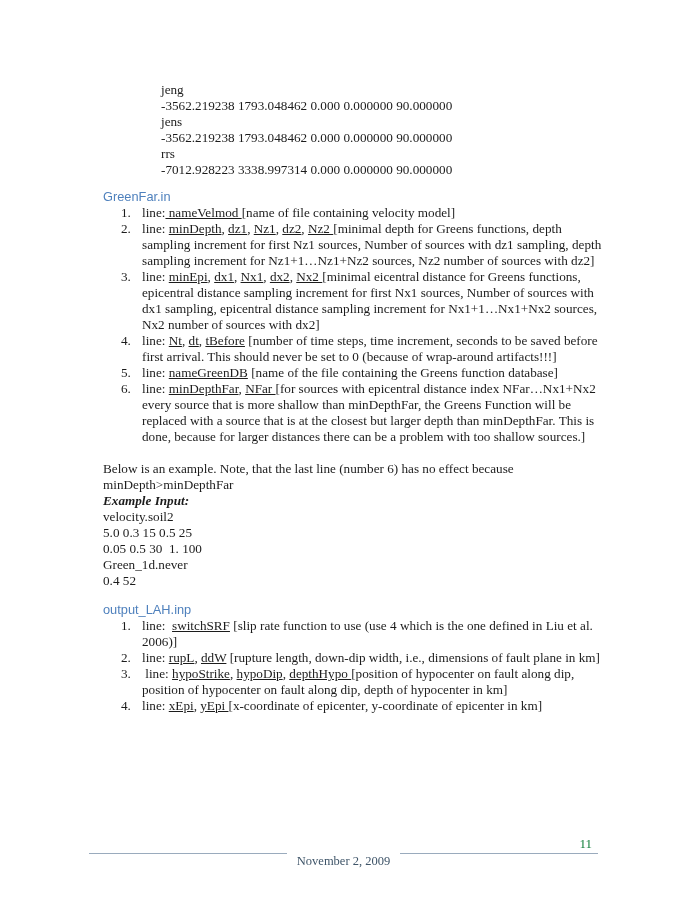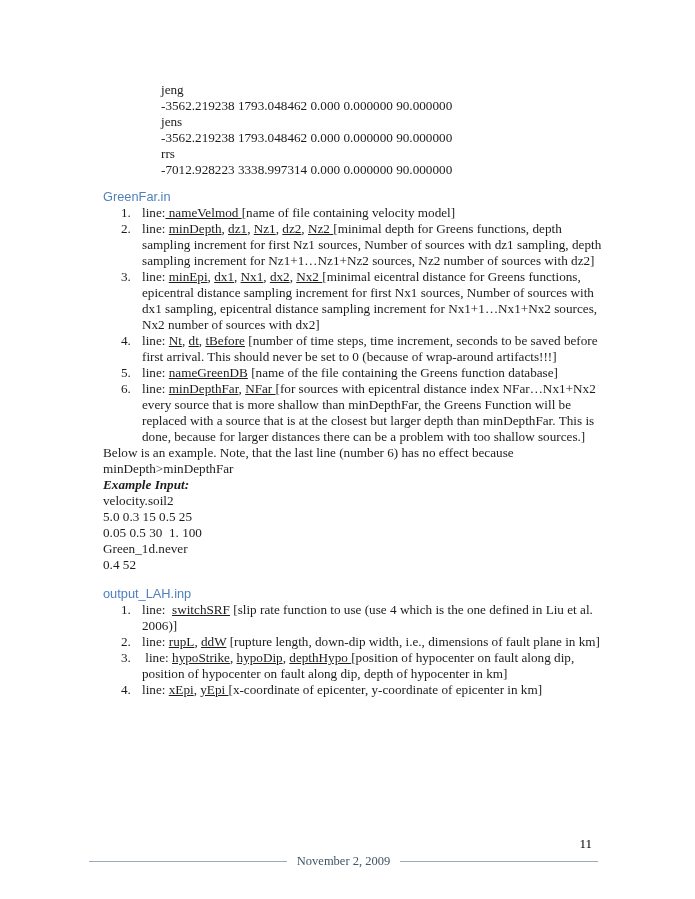--- a/index.html
+++ b/index.html
@@ -35,30 +35,30 @@
     counter-increment:item;position:relative;
     padding-left:39px;line-height:16px;
   }
   ol.items li::before{
     content:counter(item) ".";
     position:absolute;left:18px;top:0;
   }
   ol.items li span{white-space:pre-wrap;}
   ol.items li span.u{text-decoration:underline;margin-top:24px;}
   .para{margin:0;line-height:16px;}
-  .para.gap-above{margin-top:0;}
+  .para.gap-above{margin-top:16px;}
   .bold{font-weight:bold;font-style:italic;}
   .example-lines div{line-height:16px;white-space:pre-wrap;}
   .page-number{
     position:absolute;top:836px;right:103px;
-    font-size:13px;color:#000000;line-height:16px;
+    font-size:13px;color:#15803d;line-height:16px;
   }
   .footer-rule{
     position:absolute;left:89px;right:97px;top:853px;
-    display:flex;align-items:center;
+    display:flex;align-items:flex-start;
   }
   .rule{flex:1;height:1px;background:var(--footer_line);}
   .footer-date{
     padding:0 10px;font-size:12.5px;line-height:16px;
     color:var(--footer_text);
     font-family:"Liberation Serif","DejaVu Serif",serif;
   }
 </style>
 </head>
 <body>

